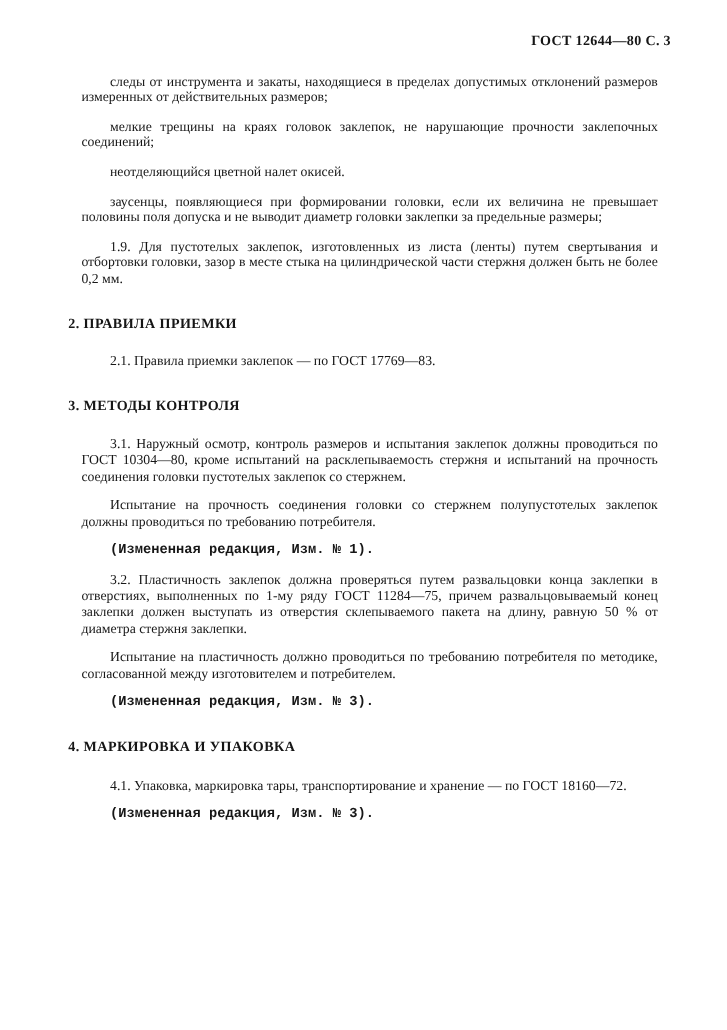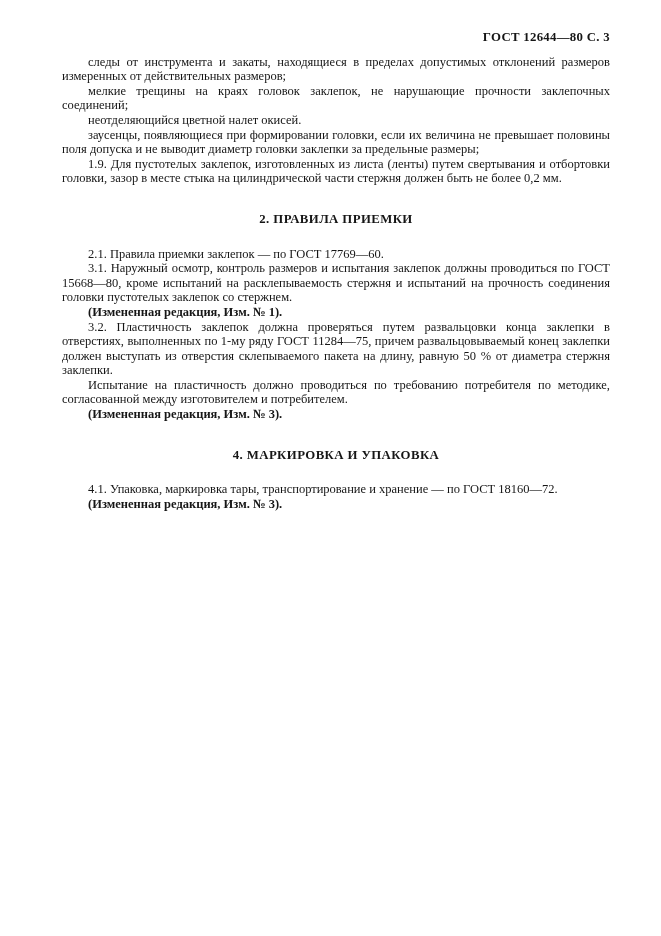--- a/index.html
+++ b/index.html
@@ -23,27 +23,27 @@
     letter-spacing: 0.3px;
     white-space: nowrap;
   }
   .page-body {
     padding: 10px 51px 0 62px;
     text-align: justify;
     hyphens: auto;
   }
   .para {
     text-indent: 26px;
-    margin: 0;
+    margin: 12px;
   }
   .para.bold {
     font-weight: bold;
+    font-family: Liberation Mono, monospace;
   }
   .section-heading {
-    text-align: center;
     text-indent: 0;
     font-weight: bold;
     font-size: 12.8px;
     letter-spacing: 0.4px;
     margin: 26px 0 20px 0;
   }
 </style>
 </head>
 <body>
 
@@ -58,25 +58,27 @@
     <section>
       <p class="para">следы от инструмента и закаты, находящиеся в пределах допустимых отклонений размеров измеренных от действительных размеров;</p>
       <p class="para">мелкие трещины на краях головок заклепок, не нарушающие прочности заклепочных соединений;</p>
       <p class="para">неотделяющийся цветной налет окисей.</p>
       <p class="para">заусенцы, появляющиеся при формировании головки, если их величина не превышает половины поля допуска и не выводит диаметр головки заклепки за предельные размеры;</p>
       <p class="para">1.9. Для пустотелых заклепок, изготовленных из листа (ленты) путем свертывания и отбортовки головки, зазор в месте стыка на цилиндрической части стержня должен быть не более 0,2 мм.</p>
     </section>
 
     <section>
       <h2 class="section-heading">2. ПРАВИЛА ПРИЕМКИ</h2>
-      <p class="para">2.1. Правила приемки заклепок — по ГОСТ 17769—60.</p>
+      <p class="para">2.1. Правила приемки заклепок — по ГОСТ 17769—83.</p>
     </section>
 
     <section>
-      <p class="para">3.1. Наружный осмотр, контроль размеров и испытания заклепок должны проводиться по ГОСТ 15668—80, кроме испытаний на расклепываемость стержня и испытаний на прочность соединения головки пустотелых заклепок со стержнем.</p>
+      <h2 class="section-heading">3. МЕТОДЫ КОНТРОЛЯ</h2>
+      <p class="para">3.1. Наружный осмотр, контроль размеров и испытания заклепок должны проводиться по ГОСТ 10304—80, кроме испытаний на расклепываемость стержня и испытаний на прочность соединения головки пустотелых заклепок со стержнем.</p>
+      <p class="para">Испытание на прочность соединения головки со стержнем полупустотелых заклепок должны проводиться по требованию потребителя.</p>
       <p class="para bold">(Измененная редакция, Изм. № 1).</p>
       <p class="para">3.2. Пластичность заклепок должна проверяться путем развальцовки конца заклепки в отверстиях, выполненных по 1-му ряду ГОСТ 11284—75, причем развальцовываемый конец заклепки должен выступать из отверстия склепываемого пакета на длину, равную 50 % от диаметра стержня заклепки.</p>
       <p class="para">Испытание на пластичность должно проводиться по требованию потребителя по методике, согласованной между изготовителем и потребителем.</p>
       <p class="para bold">(Измененная редакция, Изм. № 3).</p>
     </section>
 
     <section>
       <h2 class="section-heading">4. МАРКИРОВКА И УПАКОВКА</h2>
       <p class="para">4.1. Упаковка, маркировка тары, транспортирование и хранение — по ГОСТ 18160—72.</p>
       <p class="para bold">(Измененная редакция, Изм. № 3).</p>

